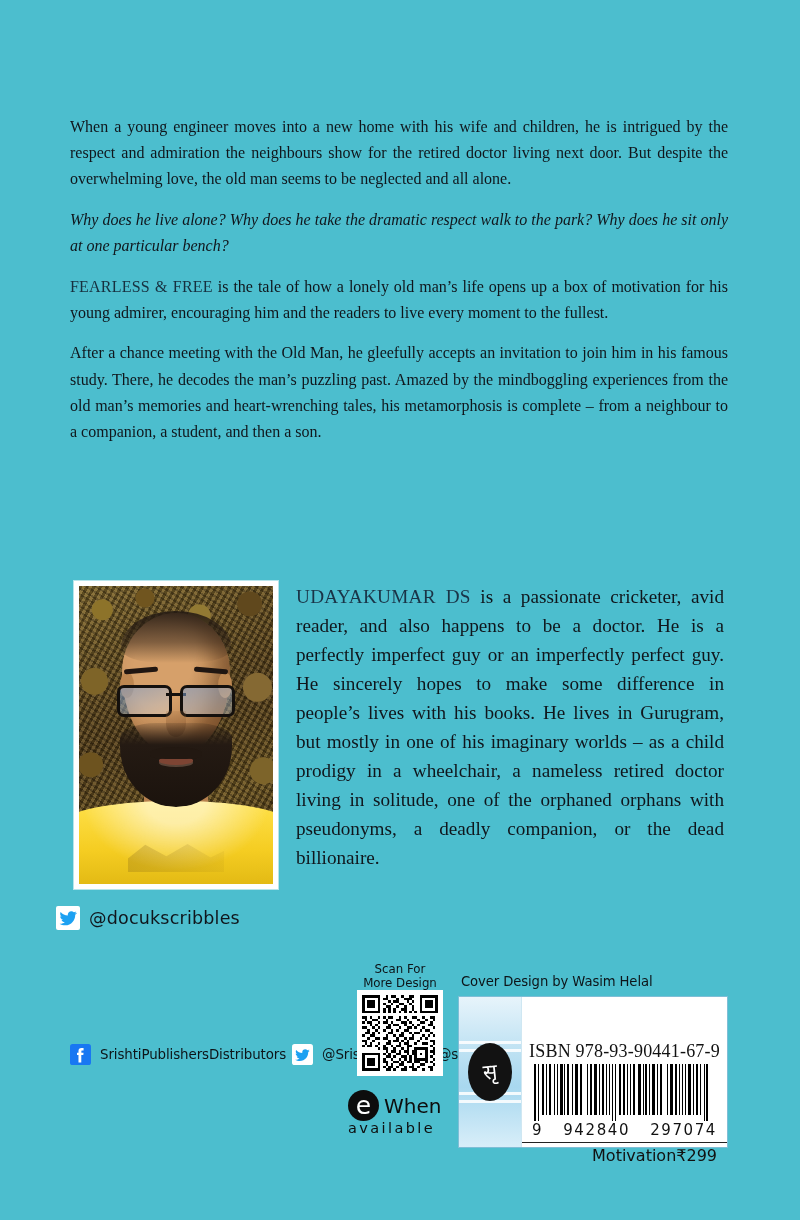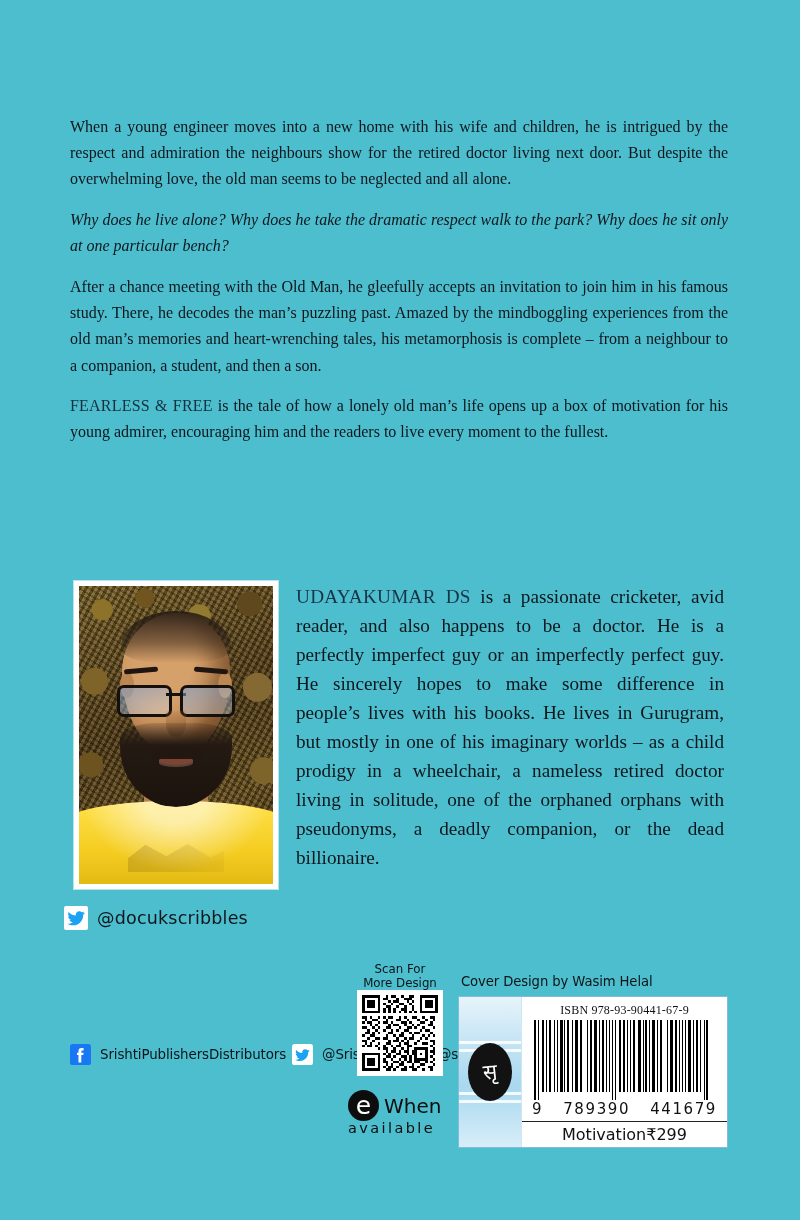--- a/index.html
+++ b/index.html
@@ -179,21 +179,21 @@
   }
   .bio p{
     font-family:"Liberation Serif",serif;
     font-size:19.2px;line-height:29px;
     color:#10161c;margin:4px;text-align:justify;
   }
   .bio .name{color:#1a3447;letter-spacing:.3px;}
 
   
   .handle-row{
-    position:absolute;left:64px;top:906px;
+    position:absolute;left:56px;top:906px;
     display:flex;align-items:center;gap:9px;
   }
   .tw-badge{
     width:24px;height:24px;background:#ffffff;
     display:flex;align-items:center;justify-content:center;
     border-radius:2px;
   }
   .handle-text{
     font-family:"DejaVu Sans",sans-serif;
     font-size:17.5px;color:#10161c;letter-spacing:.2px;
@@ -290,53 +290,54 @@
     font-size:21px;line-height:1;
     transform:rotate(-6deg);
   }
   .bar-col{
     flex:1;display:flex;flex-direction:column;
     padding:0;
   }
   .isbn-text{
     text-align:center;
     font-family:"Liberation Serif",serif;
-    font-size:12px;color:#111;
+    font-size:18px;color:#111;
     padding:6px 0 2px 0;
     letter-spacing:.2px;
+    margin-top:38px;
   }
   .bars{
     flex:1;display:flex;align-items:stretch;justify-content:center;
     padding:0 12px 0 12px;
   }
   .bars svg{width:100%;height:100%;}
   .digits{
     display:flex;justify-content:space-between;
     padding:0 10px 3px 10px;
     font-family:"DejaVu Sans",sans-serif;
     font-size:15px;color:#111;letter-spacing:1.6px;
   }
   .bar-footer{
     border-top:1px solid #222;
-    display:flex;justify-content:center;align-items:center;
+    display:flex;justify-content:flex-end;align-items:center;
     padding:3px 10px 3px 10px;
     font-family:"DejaVu Sans",sans-serif;
     font-size:16px;color:#111;
   }
 </style>
 </head>
 <body>
 
 <div class="page">
 
   <div class="blurb">
     <p class="para">When a young engineer moves into a new home with his wife and children, he is intrigued by the respect and admiration the neighbours show for the retired doctor living next door. But despite the overwhelming love, the old man seems to be neglected and all alone.</p>
     <p class="para italic last-left">Why does he live alone? Why does he take the dramatic respect walk to the park? Why does he sit only at one particular bench?</p>
+    <p class="para last-left"><span class="title-caps">FEARLESS &amp; FREE</span><span> is the tale of how a lonely old man’s life opens up a box of motivation for his young admirer, encouraging him and the readers to live every moment to the fullest.</span></p>
     <p class="para last-left">After a chance meeting with the Old Man, he gleefully accepts an invitation to join him in his famous study. There, he decodes the man’s puzzling past. Amazed by the mindboggling experiences from the old man’s memories and heart-wrenching tales, his metamorphosis is complete – from a neighbour to a companion, a student, and then a son.</p>
-    <p class="para last-left"><span class="title-caps">FEARLESS &amp; FREE</span><span> is the tale of how a lonely old man’s life opens up a box of motivation for his young admirer, encouraging him and the readers to live every moment to the fullest.</span></p>
   </div>
 
   <div class="author-wrap">
 
     <div class="photo-frame">
       <div class="photo">
         <div class="moss"></div>
         <div class="neck"></div>
         <div class="shirt"></div>
         <div class="head"></div>
@@ -708,22 +709,22 @@
             <rect x="167" y="0" width="1" height="54"></rect>
               <rect x="170" y="0" width="2" height="54"></rect>
             <rect x="174" y="0" width="1" height="54"></rect>
             <rect x="178" y="0" width="1" height="60"></rect>
               <rect x="181" y="0" width="2" height="60"></rect>
           </g>
         </svg>
       </div>
       <div class="digits">
         <span>9</span>
-        <span>789390</span>
-        <span>441679</span>
+        <span>942840</span>
+        <span>297074</span>
       </div>
       <div class="bar-footer">
         <span>Motivation</span>
         <span>₹299</span>
       </div>
     </div>
   </div>
 
 </div>
 

